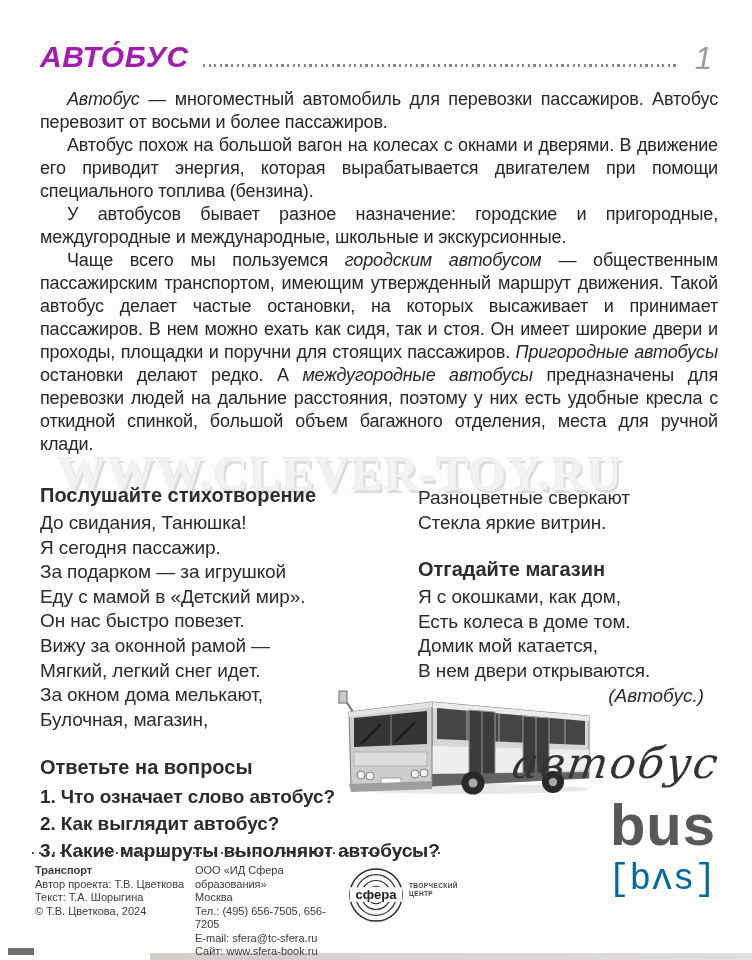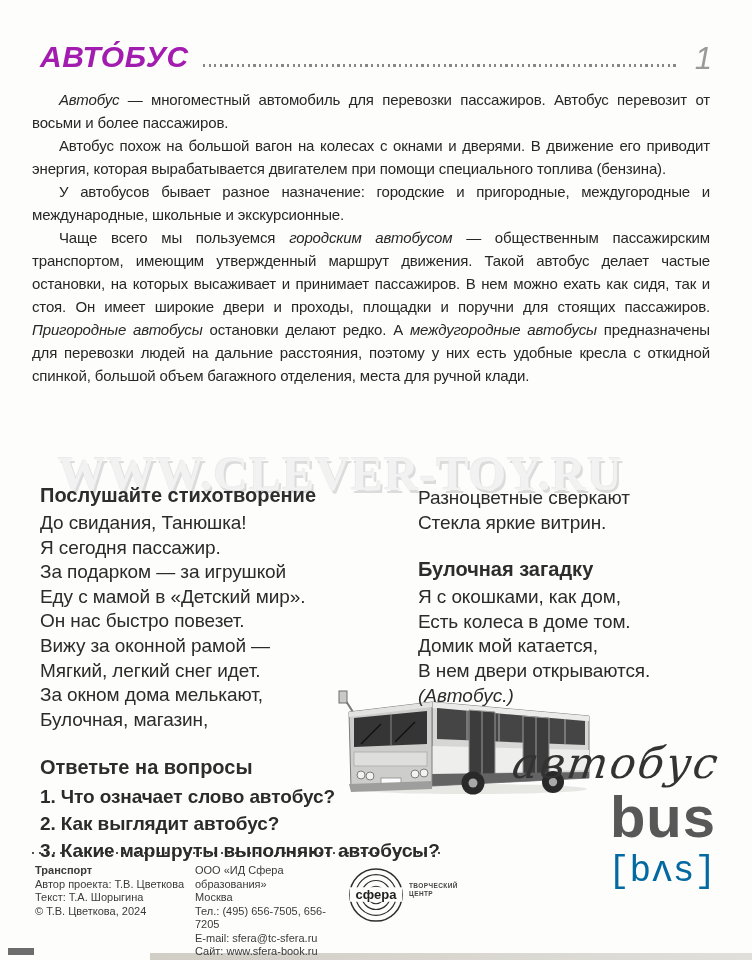--- a/index.html
+++ b/index.html
@@ -8,45 +8,45 @@
     position:relative; width:752px; height:960px; background:#fdfdfc;
     font-family:"Liberation Sans", sans-serif; color:#2b2b2b; overflow:hidden;
   }
   
   .title-row { position:absolute; left:40px; right:34px; top:40px; display:flex; align-items:flex-end; }
   .page-title { font-style:italic; font-weight:bold; font-size:30px; letter-spacing:.5px; color:#a21caf; white-space:nowrap; }
   .title-dots { flex:1; height:3px; margin:0 16px 7px 14px;
     background:repeating-linear-gradient(to right,#878787 0 2.2px,transparent 2.2px 5.6px); }
   .page-num { font-style:italic; font-size:31px; color:#9a9a9a; padding-right:6px; line-height:1; }
   
-  .article { position:absolute; left:32px; width:678px; top:88px; font-size:15px; line-height:23px;
+  .article { position:absolute; left:40px; width:678px; top:88px; font-size:18px; line-height:23px;
     text-align:justify; letter-spacing:-0.15px; color:#272727; z-index:2; }
   .article p { text-indent:27px; }
   .it { font-style:italic; }
   
   .watermark { position:absolute; left:58px; top:446px; width:680px; z-index:1;
     font-family:Liberation Serif, serif; font-weight:bold; font-size:48px; letter-spacing:1px;
     color:#f2f2f2; text-shadow:2px 3px 0 #dcdcdc, -1px -1px 0 #ececec; white-space:nowrap; }
   
   .col-left  { position:absolute; left:40px;  top:484px; width:352px; z-index:2; }
   .col-right { position:absolute; left:418px; top:486px; width:300px; z-index:2; }
   .sec-head { font-weight:bold; font-size:20px; color:#2d2d2d; margin-bottom:4px; }
   .verse { font-size:19px; line-height:24.6px; letter-spacing:-0.1px; }
   .riddle-head { margin-top:23px; }
-  .riddle-answer { font-style:italic; font-size:19px; line-height:24.6px; padding-right:14px; }
+  .riddle-answer { font-style:italic; font-size:19px; line-height:24.6px; text-align:right; padding-right:14px; }
   
   .questions { position:absolute; left:40px; top:756px; width:430px; z-index:2; }
   .questions .verse { line-height:27px;font-weight:bold; }
   
   .bus-photo { position:absolute; left:337px; top:686px; width:260px; height:110px; z-index:1; }
   
   .vocab { position:absolute; right:36px; top:740px; width:230px; text-align:right; z-index:2; }
   .cursive-word { font-family:"DejaVu Serif", serif; font-style:italic; font-size:43px; color:#333;
     letter-spacing:2px; transform:skewX(-8deg); transform-origin:right bottom; line-height:1.1; }
-  .english-word { font-size:58px; font-weight:bold; color:#585858; letter-spacing:1px; line-height:1.05; margin-top:0; }
+  .english-word { font-size:58px; font-weight:bold; color:#585858; letter-spacing:1px; line-height:1.05; margin-top:8px; }
   .transcription { font-family:Liberation Mono, monospace; font-size:36px; color:#0369a1; line-height:1.1; margin-top:4px; }
   
   .footer-dots { position:absolute; left:32px; top:852px; width:412px; height:2.4px;
     background:repeating-linear-gradient(to right,#4e4e4e 0 2px,transparent 2px 7px); }
   .footer { position:absolute; left:35px; top:864px; width:430px; display:flex; font-size:11px;
     line-height:13.5px; color:#3a3a3a; letter-spacing:0; z-index:2; }
   .footer-col1 { width:160px; }
   .footer-col2 { width:150px; }
   .footer-bold { font-weight:bold; }
   .logo-wrap { display:flex; align-items:flex-start; margin-left:2px; padding-top:2px; }
@@ -90,21 +90,21 @@
         <div>За окном дома мелькают,</div>
         <div>Булочная, магазин,</div>
       </div>
   </div>
 
   <div class="col-right">
     <div class="verse">
         <div>Разноцветные сверкают</div>
         <div>Стекла яркие витрин.</div>
       </div>
-    <div class="sec-head riddle-head">Булочная загадку</div>
+    <div class="sec-head riddle-head">Отгадайте магазин</div>
     <div class="verse">
         <div>Я с окошками, как дом,</div>
         <div>Есть колеса в доме том.</div>
         <div>Домик мой катается,</div>
         <div>В нем двери открываются.</div>
       </div>
     <div class="riddle-answer">(Автобус.)</div>
   </div>
 
   <div class="bus-photo">

